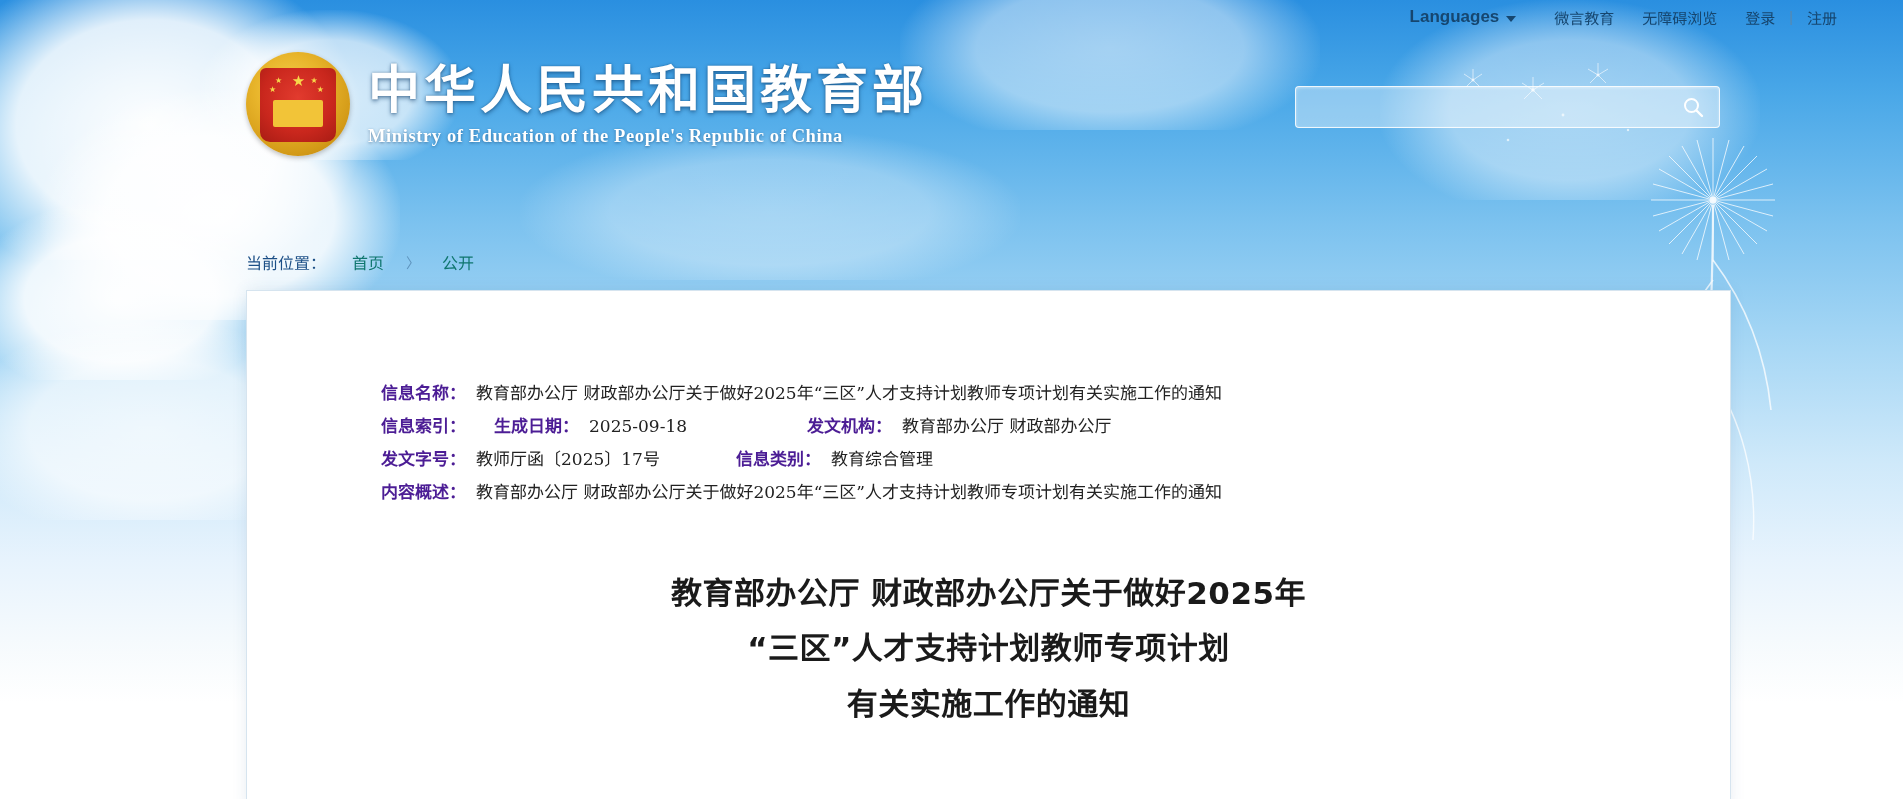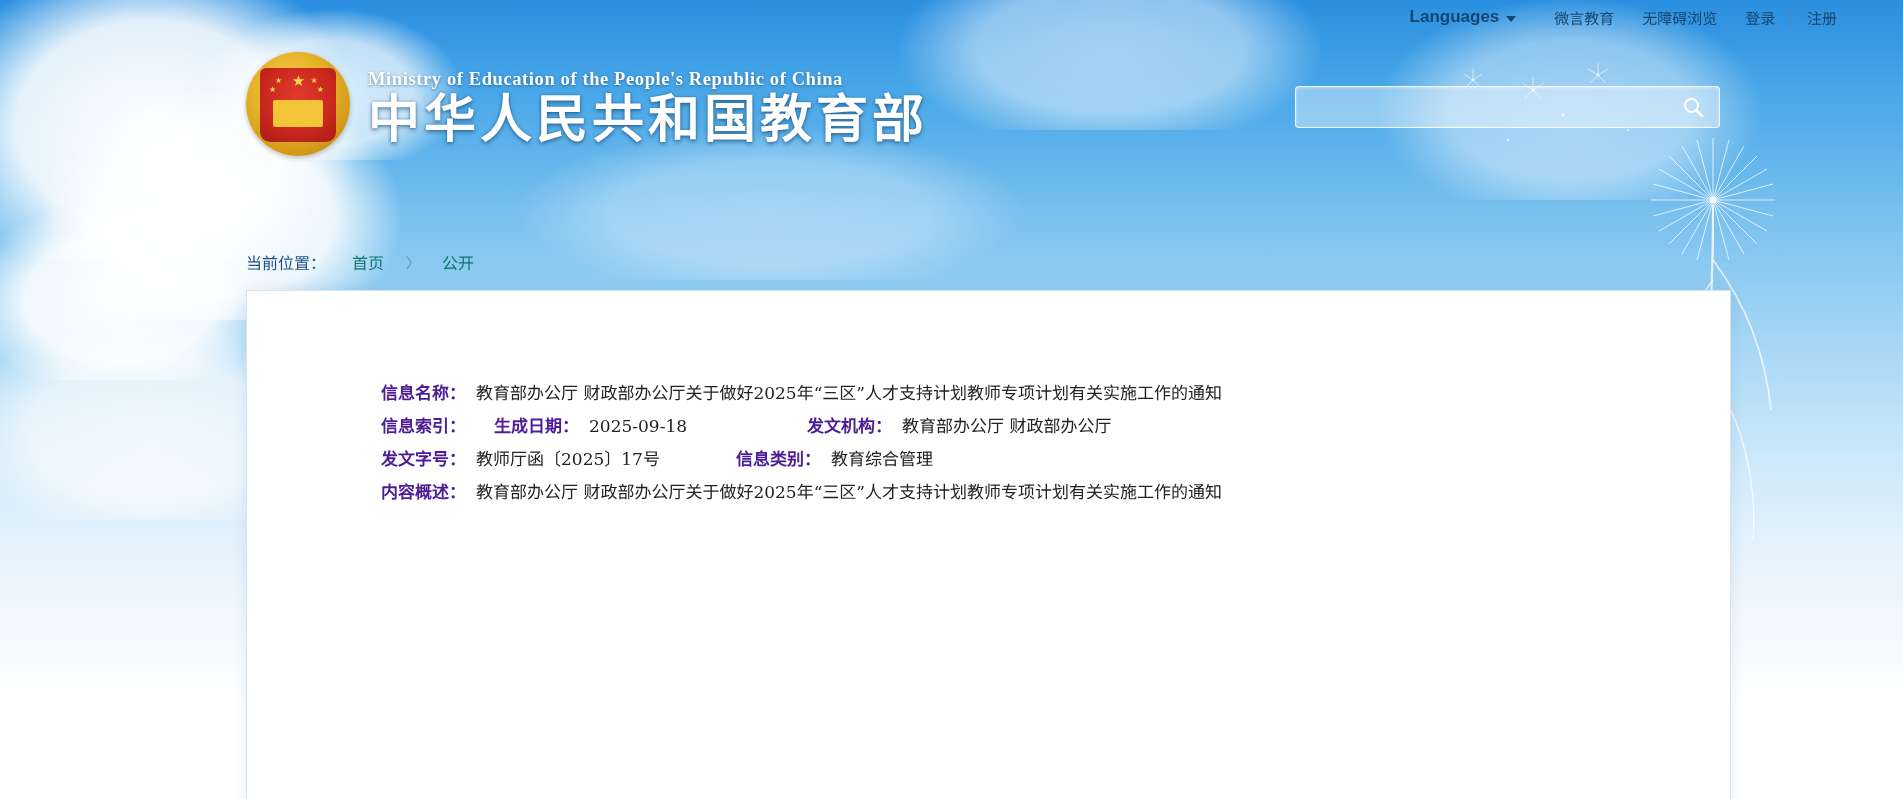--- a/index.html
+++ b/index.html
@@ -340,22 +340,22 @@
       <div class="ring"></div>
       <div class="inner"></div>
       <div class="gate"></div>
       <div class="star-big">★</div>
       <div class="star-s s1">★</div>
       <div class="star-s s2">★</div>
       <div class="star-s s3">★</div>
       <div class="star-s s4">★</div>
     </div>
     <div>
+      <div id="title-cn">中华人民共和国教育部</div>
       <div id="title-en">Ministry of Education of the People's Republic of China</div>
-      <div id="title-cn">中华人民共和国教育部</div>
     </div>
   </div>
 </div>
 
 <div id="search-box">
   <input id="search-input" type="text" placeholder="" style="">
   <button id="search-button">
     <svg width="24" height="24" viewBox="0 0 24 24" fill="none">
       <circle cx="10.5" cy="10.5" r="6.5" stroke="#ffffff" stroke-width="2"></circle>
       <line x1="15.5" y1="15.5" x2="21" y2="21" stroke="#ffffff" stroke-width="2.4" stroke-linecap="round"></line>
@@ -394,14 +394,19 @@
       <span class="meta-val">教育综合管理</span>
     </div>
 
     <div class="meta-row">
       <span class="meta-key">内容概述：</span>
       <span class="meta-val">教育部办公厅 财政部办公厅关于做好2025年“三区”人才支持计划教师专项计划有关实施工作的通知</span>
     </div>
 
   </div>
 
+  <div id="doc-title">
+    <div>教育部办公厅 财政部办公厅关于做好2025年</div>
+    <div>“三区”人才支持计划教师专项计划</div>
+    <div>有关实施工作的通知</div>
+  </div>
 
 </div>
 
 </body></html>

